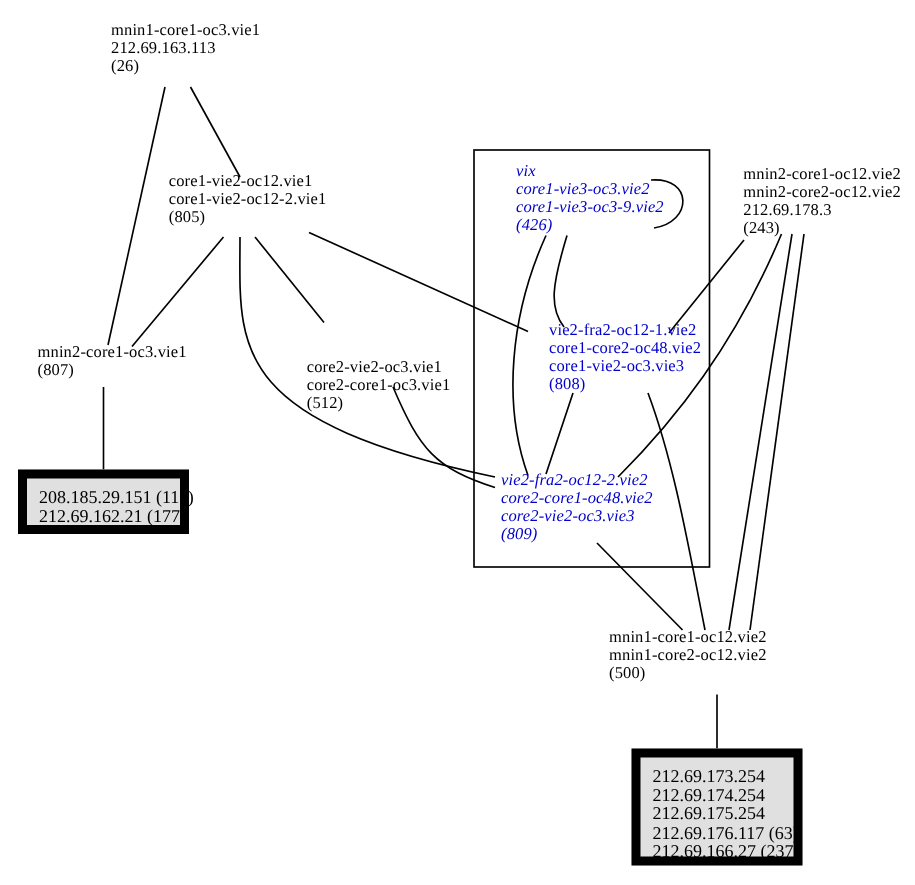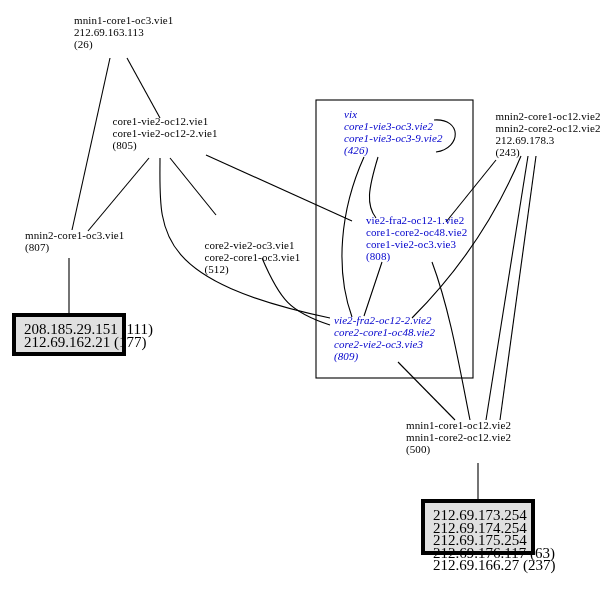--- a/index.html
+++ b/index.html
@@ -18,24 +18,24 @@
     line-height:12.2px;
     color:#000000;
     white-space:nowrap;
     letter-spacing:0.1px;
   }
   .node-label.blue{color:#0000cc;}
   .node-label .ln{display:block;}
   .box{
     position:absolute;
     background:#e0e0e0;
-    border:4px solid #0f766e;
+    border:6px solid #0f766e;
     box-sizing:border-box;
     padding:6px 8px 6px 8px;
-    font-size:15px;
+    font-size:12px;
     line-height:12.6px;
     color:#000000;
     white-space:nowrap;
   }
   .box .ln{display:block;}
 </style>
 </head>
 <body>
 
 <div id="root">
@@ -115,21 +115,21 @@
         <span class="ln">mnin1-core1-oc12.vie2</span>
         <span class="ln">mnin1-core2-oc12.vie2</span>
         <span class="ln">(500)</span>
       </div>
     </div>
   <div id="boxes-layer">
       <div class="box" style="left: 12px; top: 313px; width: 114px; height: 43px; background: rgb(224, 224, 224); border-color: rgb(0, 0, 0);">
         <span class="ln">208.185.29.151 (111)</span>
         <span class="ln">212.69.162.21 (177)</span>
       </div>
-      <div class="box" style="left: 421px; top: 499px; width: 114px; height: 56px; background: rgb(224, 224, 224); border-color: rgb(0, 0, 0);">
+      <div class="box" style="left: 421px; top: 499px; width: 114px; height: 78px; background: rgb(224, 224, 224); border-color: rgb(0, 0, 0);">
         <span class="ln">212.69.173.254</span>
         <span class="ln">212.69.174.254</span>
         <span class="ln">212.69.175.254</span>
         <span class="ln">212.69.176.117 (63)</span>
         <span class="ln">212.69.166.27 (237)</span>
       </div>
     </div>
 
 </div>
 

